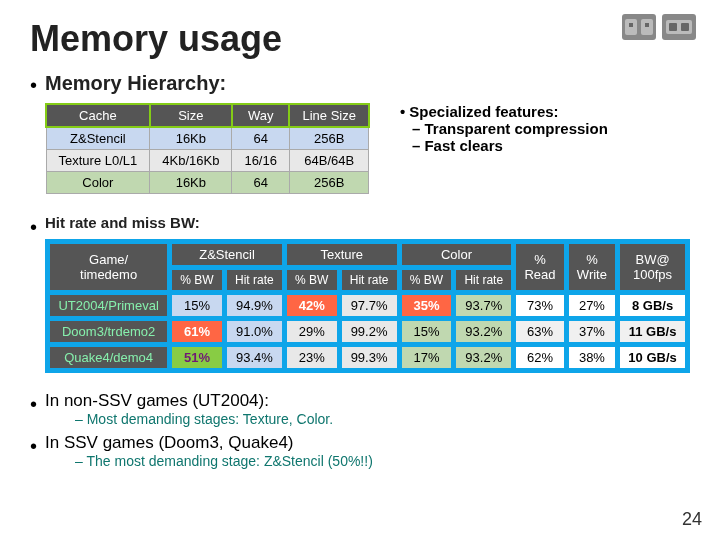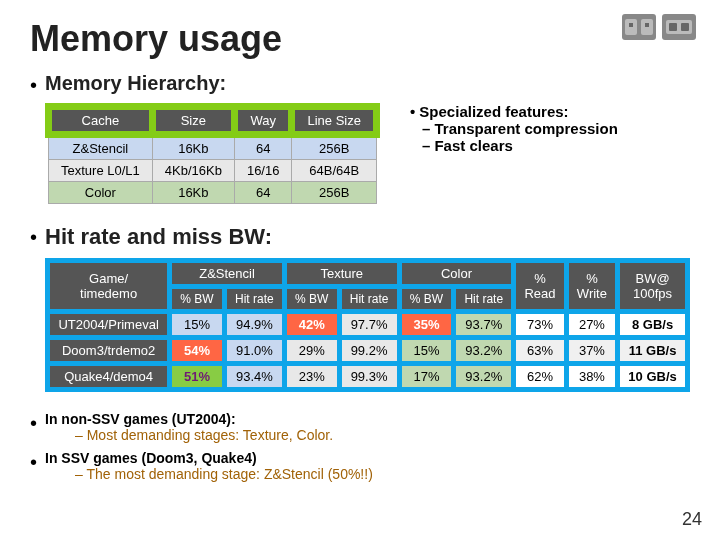--- a/index.html
+++ b/index.html
@@ -55,21 +55,21 @@
 
     .hierarchy-table {
       border-collapse: collapse;
       font-size: 13px;
     }
 
     .hierarchy-table th {
       background: #555;
       color: #fff;
       padding: 3px 12px;
-      border: 7px solid #84cc16;
+      border: 2px solid #84cc16;
       text-align: center;
       font-weight: normal;
     }
 
     .hierarchy-table td {
       border: 1px solid #aaa;
       padding: 3px 12px;
       text-align: center;
     }
 
@@ -86,21 +86,21 @@
       list-style: none;
       padding-left: 12px;
     }
 
     .specialized-features ul li::before {
       content: '– ';
     }
 
     
     .hit-rate-heading {
-      font-size: 22px;
+      font-size: 15px;
       font-weight: bold;
       color: #222;
       margin-bottom: 8px;
     }
 
     .hit-table {
       border-collapse: collapse;
       font-size: 13px;
       width: 100%;
       margin-bottom: 12px;
@@ -120,49 +120,49 @@
 
     .hit-table .subheader-row th {
       background: #555;
       color: #fff;
       font-weight: normal;
       font-size: 12px;
     }
 
     .col-game {
       background: #555;
-      color: #ffffff;
+      color: #86efac;
       text-align: left;
       padding-left: 6px;
     }
 
     .cell-zs { background: #c8d8f0; }
     .cell-tex { background: #e8e8e8; }
     .cell-col { background: #c0d8b0; }
     .cell-highlight { background: #ff6644; color: #fff; font-weight: bold; }
     .cell-green-highlight { background: #88cc44; color: #701a75; font-weight: bold; }
 
     .row-ut { background: #fff; }
     .row-doom { background: #f0f0f0; }
     .row-quake { background: #fff; }
 
     
     .notes-section {
       font-size: 15px;
     }
 
     .notes-section .bullet-main {
-      font-size: 14px;
-      font-weight: bold;
+      font-size: 17px;
+      font-weight: normal;
     }
 
     .notes-section .sub-item {
       font-size: 14px;
       padding-left: 30px;
-      color: #a16207;
+      color: #0f766e;
     }
 
     .sub-item::before {
       content: '– ';
     }
 
     .page-num {
       position: absolute;
       bottom: 10px;
       right: 18px;
@@ -316,21 +316,21 @@
             <td class="cell-tex">97.7%</td>
             <td class="cell-highlight">35%</td>
             <td class="cell-col">93.7%</td>
             <td>73%</td>
             <td>27%</td>
             <td class="bold-val">8 GB/s</td>
           </tr>
 
           <tr class="row-doom">
             <td class="col-game">Doom3/trdemo2</td>
-            <td class="cell-highlight">54%</td>
+            <td class="cell-highlight">61%</td>
             <td class="cell-zs">91.0%</td>
             <td class="cell-tex">29%</td>
             <td class="cell-tex">99.2%</td>
             <td class="cell-col">15%</td>
             <td class="cell-col">93.2%</td>
             <td>63%</td>
             <td>37%</td>
             <td class="bold-val">11 GB/s</td>
           </tr>
 

